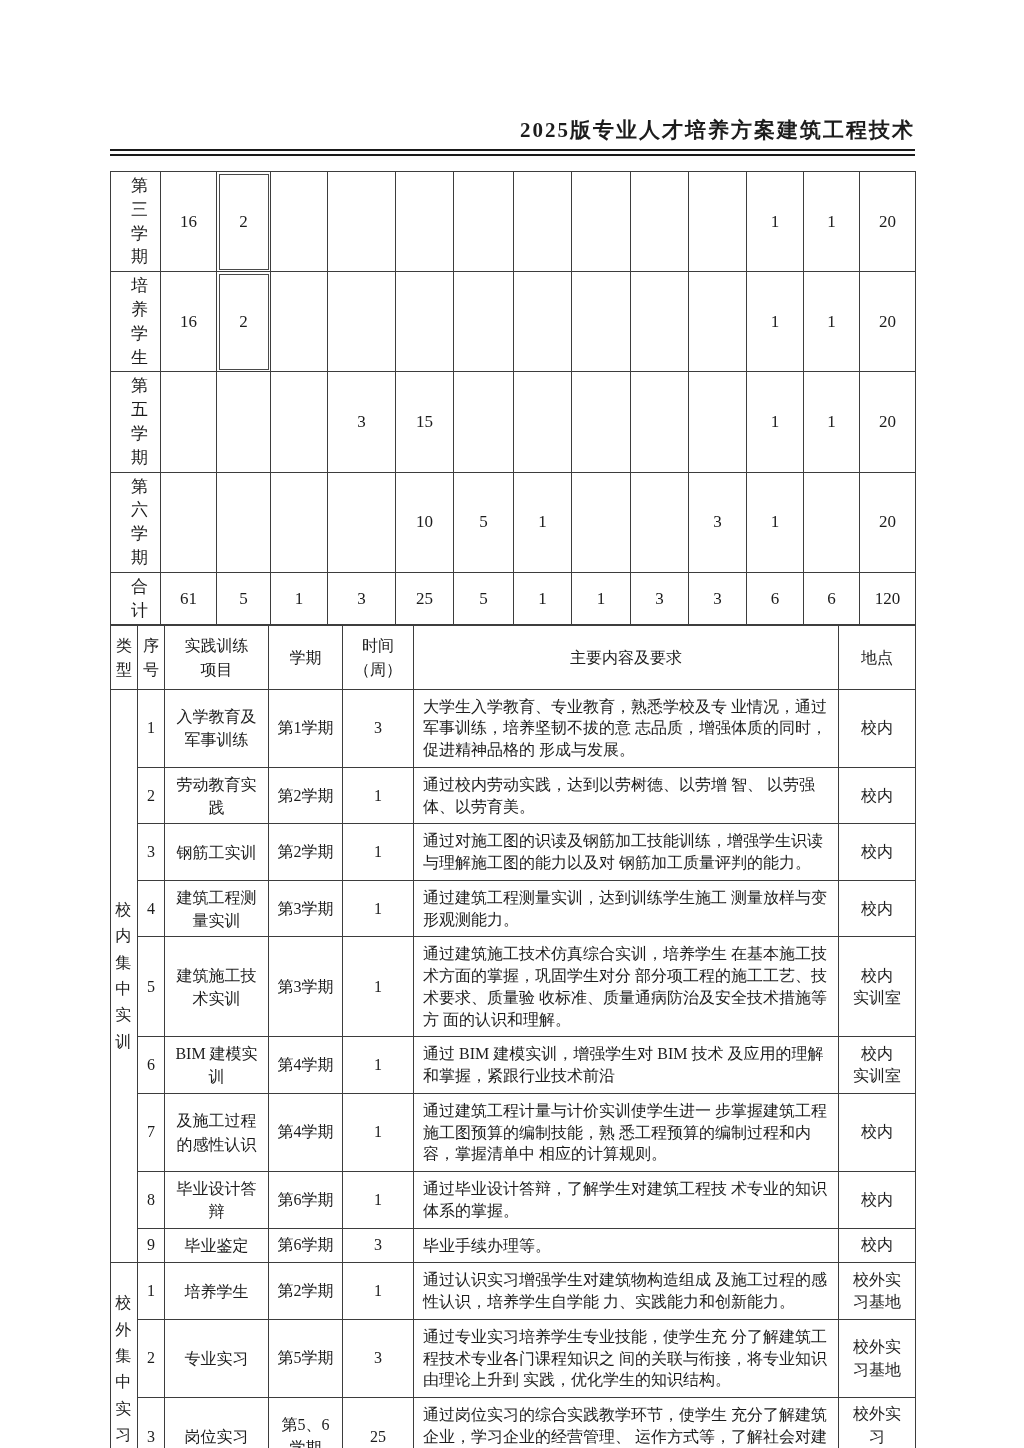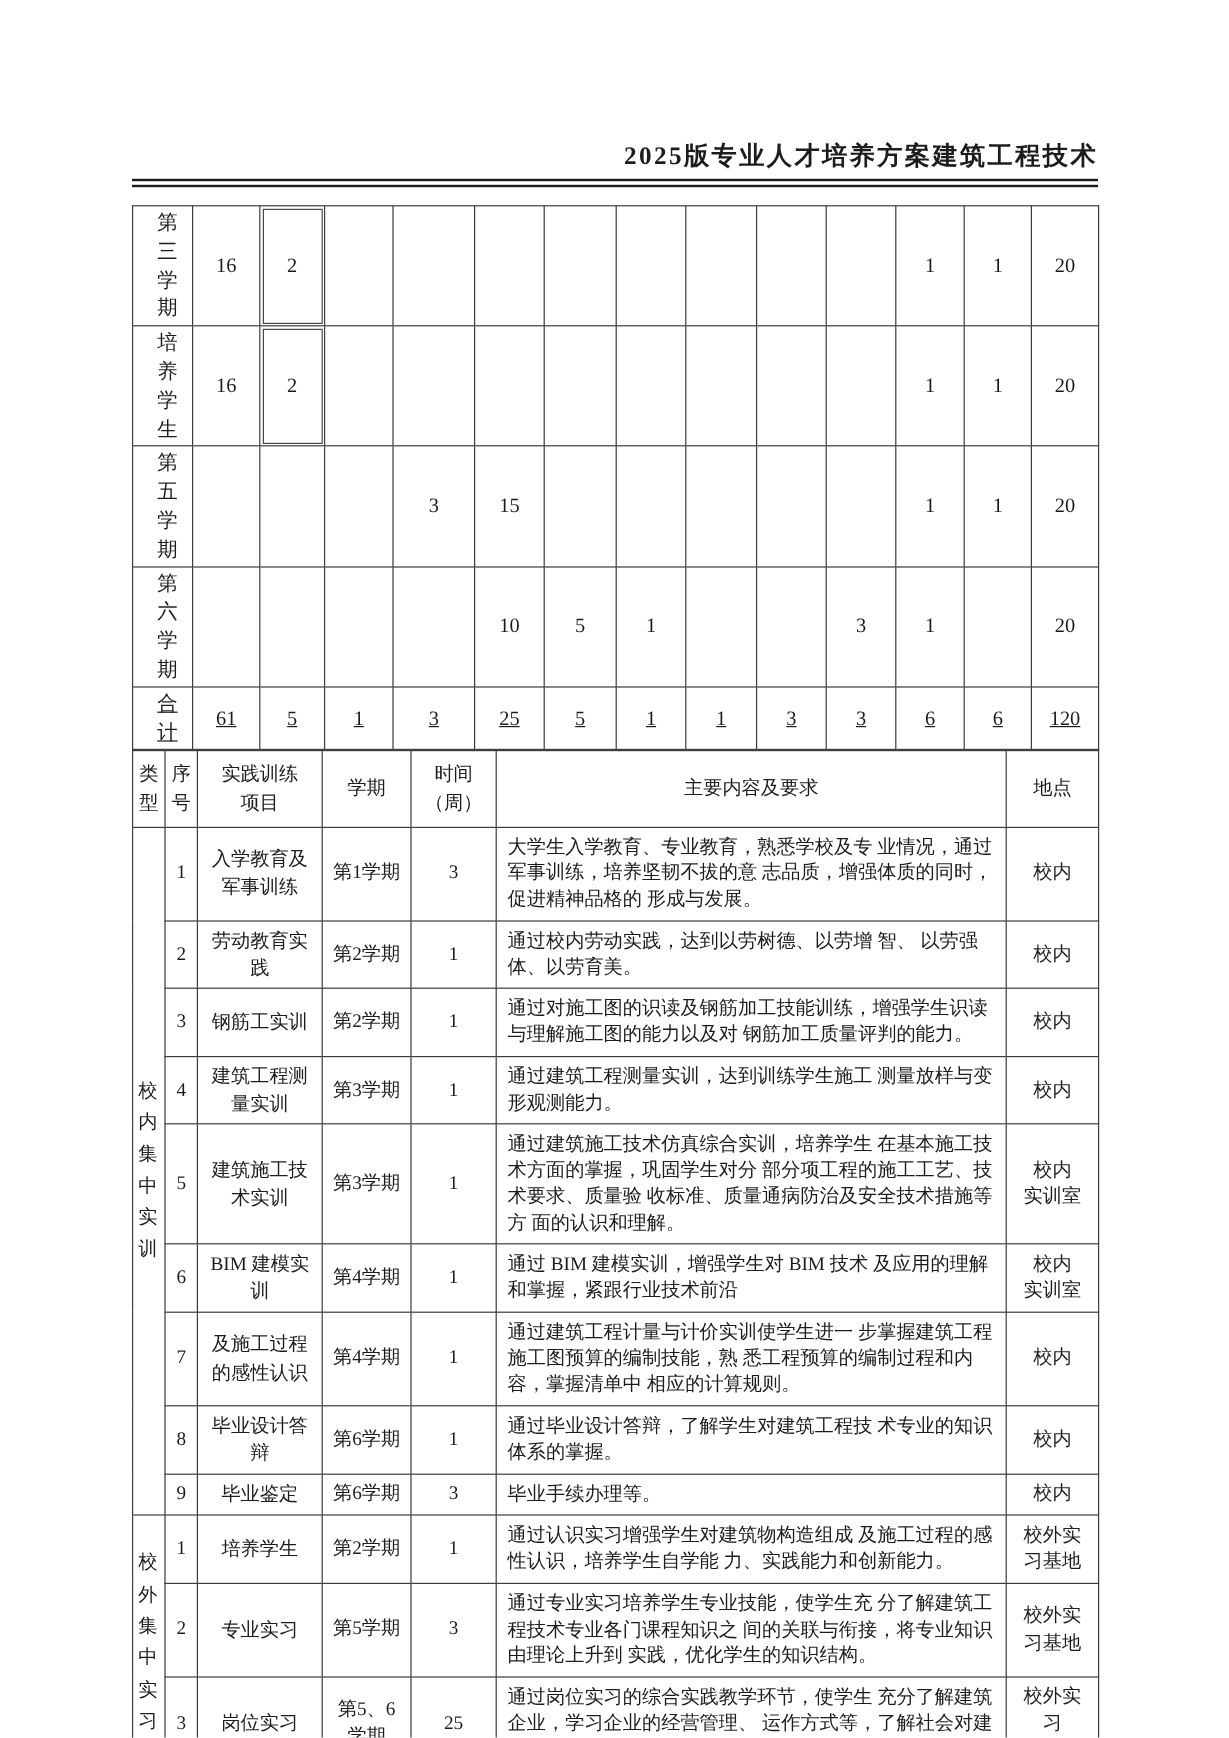--- a/index.html
+++ b/index.html
@@ -21,21 +21,21 @@
     border-top: 2px solid #1a1a1a; border-bottom: 2px solid #1a1a1a;
   }
 
   
   table { border-collapse: collapse; table-layout: fixed; width: 805px; }
   td, th { border: 1px solid #3d3d3d; vertical-align: middle; text-align: center; }
 
   
   table.semester { margin-top: 15px; font-size: 17px; }
   table.semester tr { height: 57px; }
-  table.semester tr:last-child { height: 36px; text-decoration: underline; }
+  table.semester tr:last-child { height: 36px; }
   table.semester td { padding: 2px 4px; line-height: 1.4; }
   table.semester td.label-cell { padding: 2px 20px; }
   table.semester td.inner-box { outline: 1px solid #4a4a4a; outline-offset: -3px; }
 
   
   .section-title { margin: 11px 0 7px 42px; font-size: 17px; }
 
   
   table.practice { font-size: 16px; }
   table.practice th {

